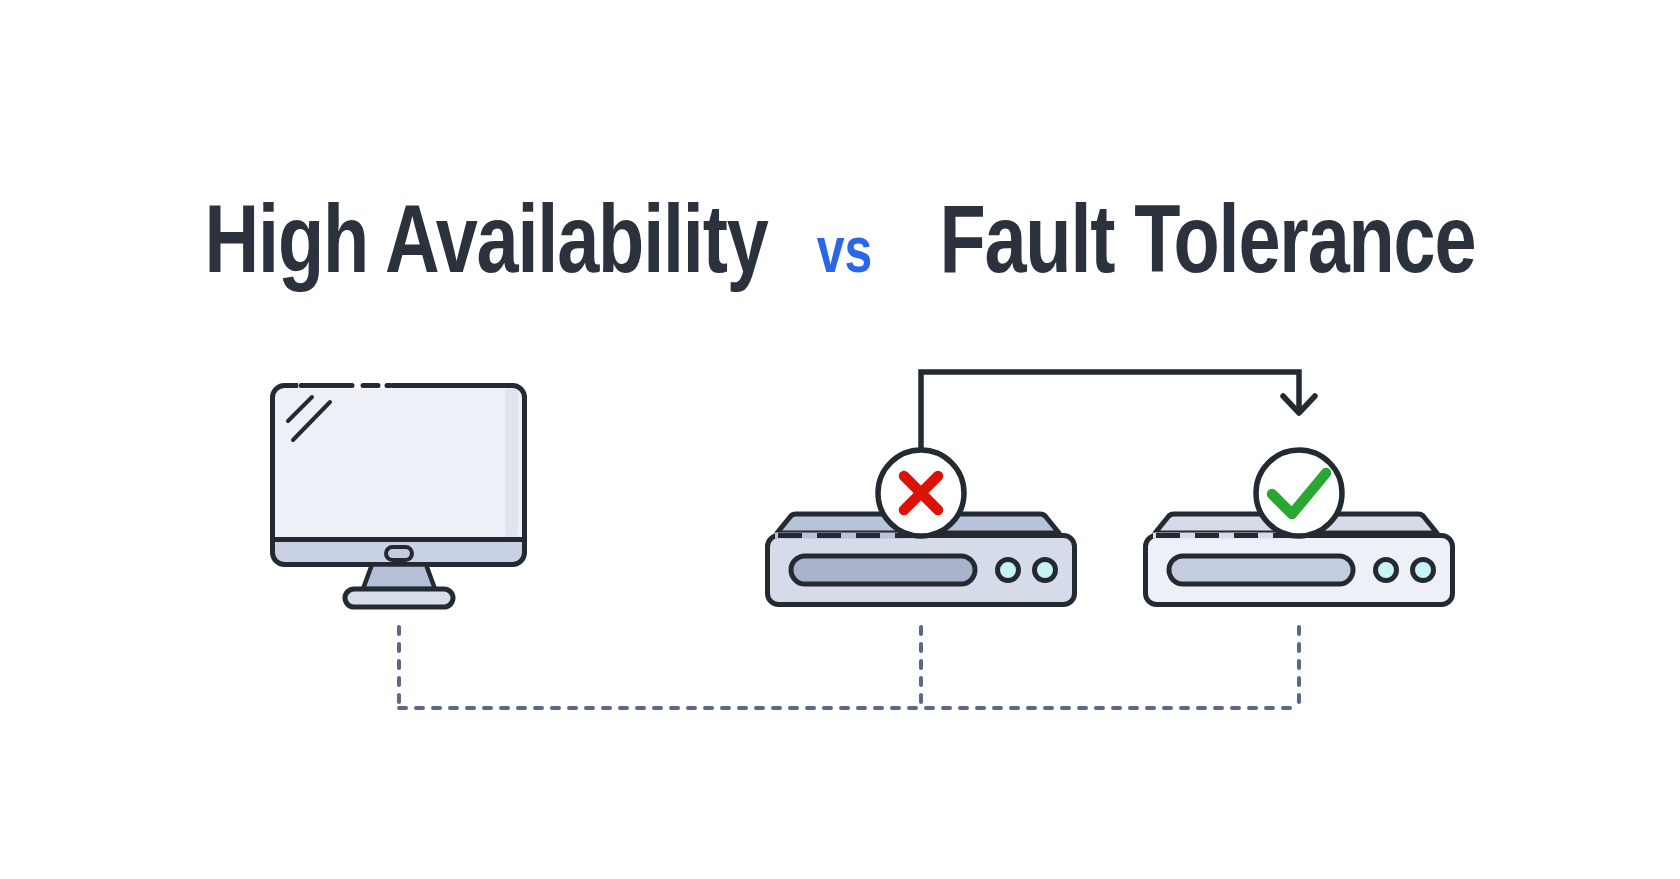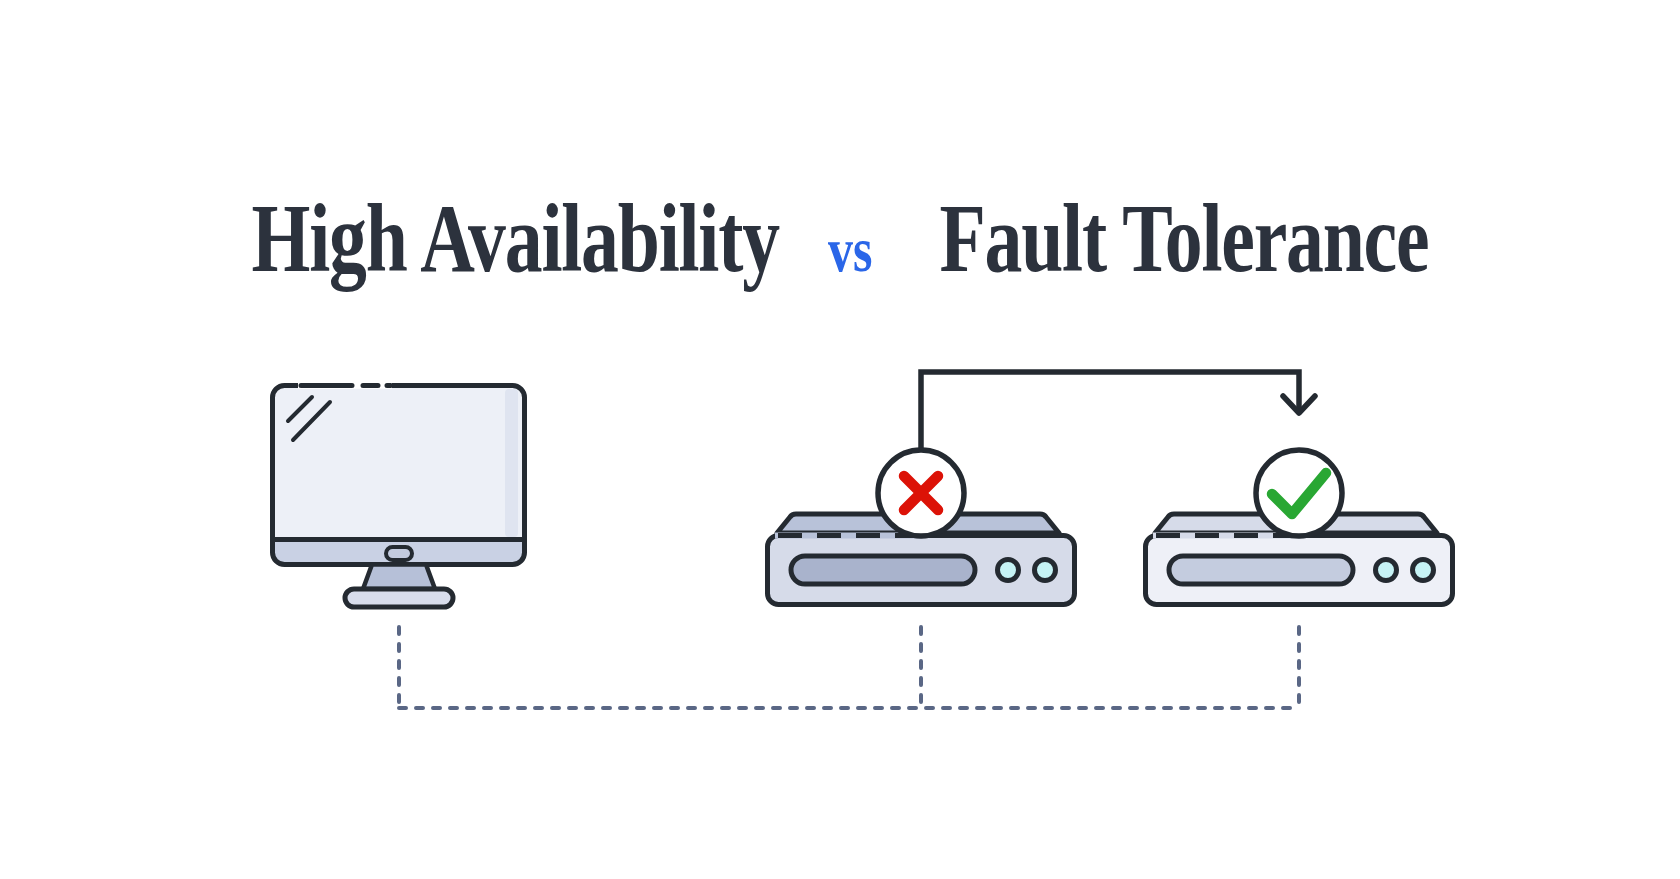--- a/index.html
+++ b/index.html
@@ -7,21 +7,20 @@
     padding: 0;
     background: var(--c-background, #ffffff);
     font-family: "Liberation Sans", sans-serif;
   }
   .stage {
     position: relative;
     width: 1680px;
     height: 821px;
     overflow: hidden;
     background: var(--c-background, #ffffff);
-    font-family: Liberation Serif, serif;
   }
   .title-row {
     position: absolute;
     top: 190px;
     left: 0;
     right: 0;
     display: flex;
     justify-content: center;
     align-items: baseline;
     transform: scaleX(0.78);

